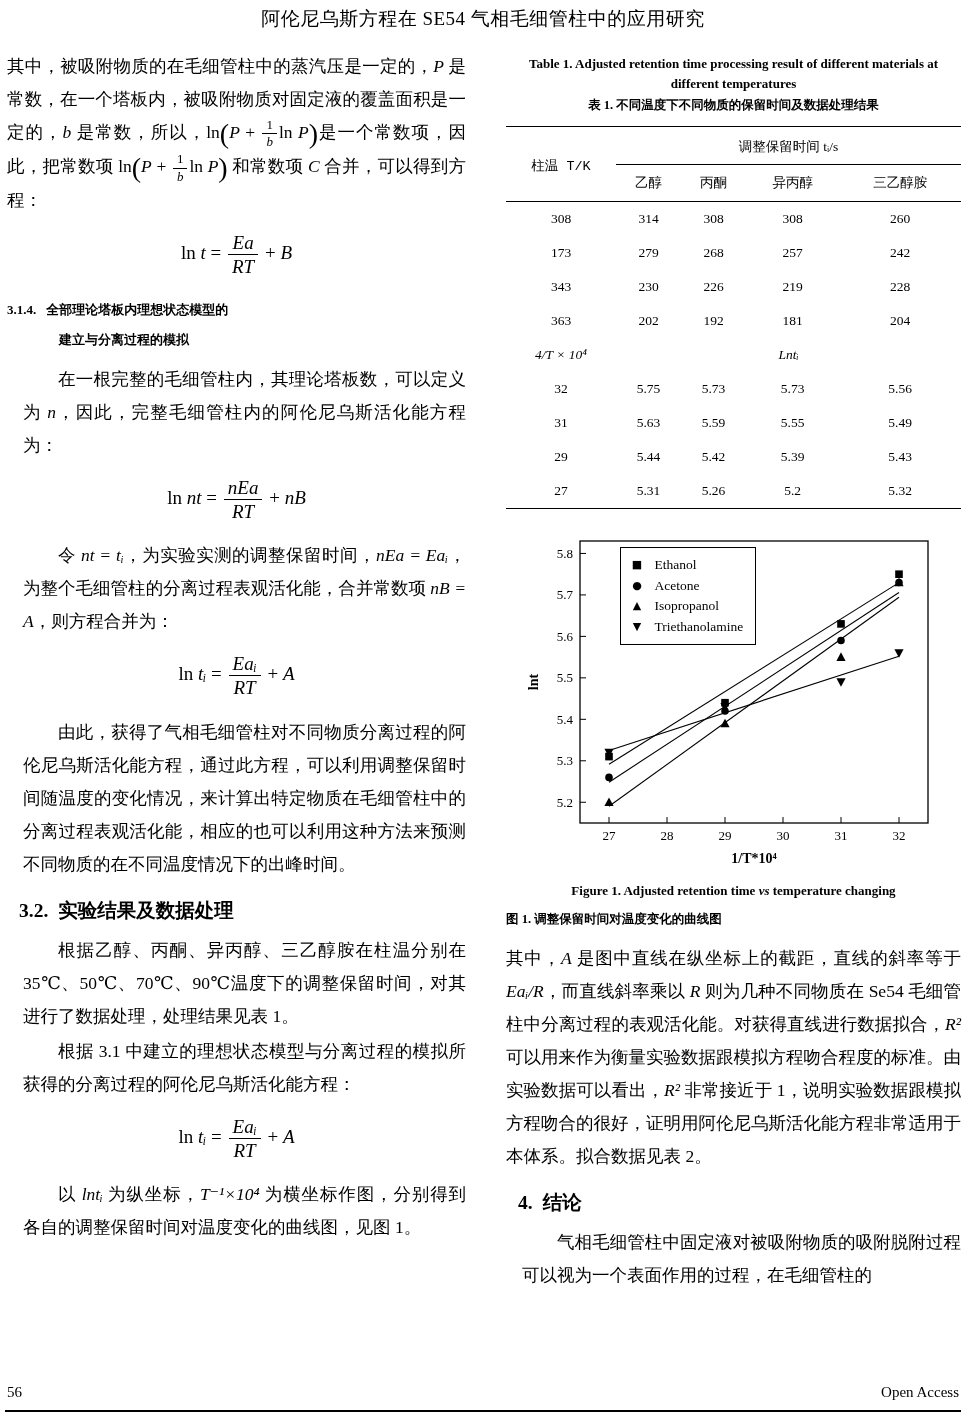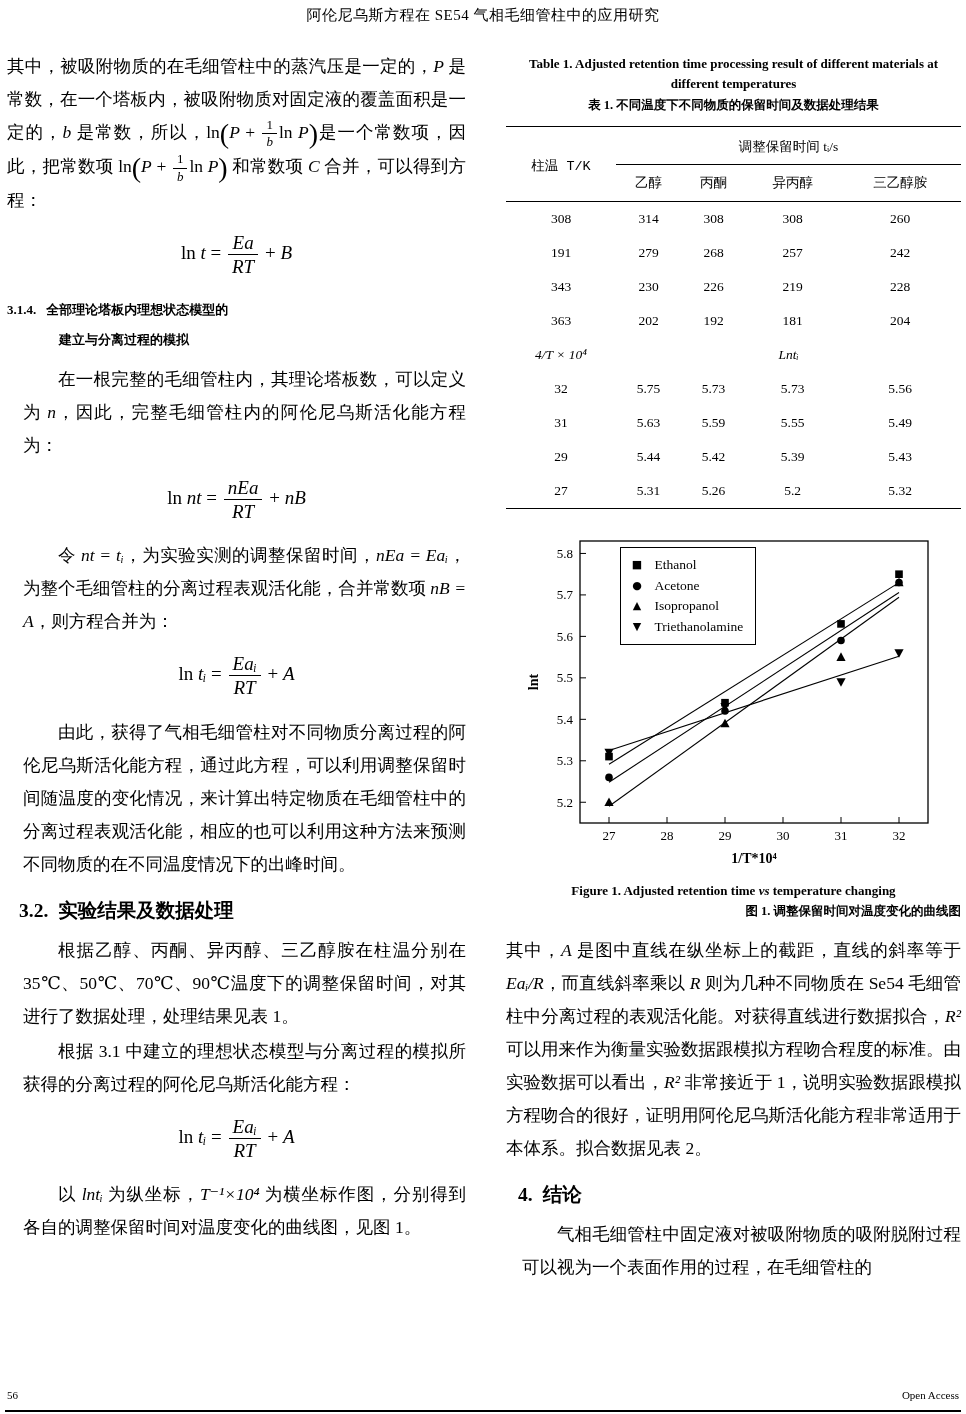--- a/index.html
+++ b/index.html
@@ -4,21 +4,21 @@
 <style>
   * { margin:0; padding:0; box-sizing:border-box; }
   html,body { background:#9a9a9a; }
   .page {
     position:relative; width:966px; height:1414px; margin:0 auto;
     background:#ffffff; color:#000; overflow:hidden;
     font-family:"Liberation Serif","DejaVu Serif",serif;
   }
   .header-title {
     position:absolute; top:6px; left:0; right:0;
-    text-align:center; font-size:15px; letter-spacing:.5px;
+    text-align:center; font-size:19px; letter-spacing:.5px;
   }
   .col { position:absolute; top:50px; }
   .col-left  { left:7px;   width:459px; }
   .col-right { left:506px; width:455px; }
 
   p.body { font-size:17.5px; line-height:33px; text-align:justify; }
   p.indent { text-indent:2em;margin-left:16px; }
   p.body + p.body { margin-top:2px; }
   .var { font-style:italic; }
 
@@ -53,24 +53,24 @@
 
   
   .figure { position:relative; width:420px; margin:18px auto 0; }
   svg .tick { font-family:"Liberation Serif","DejaVu Serif",serif; font-size:13px; }
   svg .axis-label { font-family:"Liberation Serif","DejaVu Serif",serif; font-size:14px; font-weight:bold; }
   .legend { position:absolute; left:96px; top:20px; border:1px solid #000; background:#fff;
             padding:7px 12px 7px 10px; }
   .legend-row { display:flex; align-items:center; gap:11px; line-height:20.5px; font-size:13.5px; }
   .lg-marker { width:13px; text-align:center; font-family:"DejaVu Sans",sans-serif; font-size:11px; }
   .fig-cap-en { font-size:13px; font-weight:bold; text-align:center; margin-top:12px; }
-  .fig-cap-cn { font-size:12.5px; font-weight:bold; text-align:right; margin:4px 0 14px; }
+  .fig-cap-cn { font-size:12.5px; font-weight:bold; text-align:left; margin:12px 0 14px; }
 
   .footer { position:absolute; left:7px; right:7px; bottom:13px;
-            display:flex; justify-content:space-between; font-size:11px; }
+            display:flex; justify-content:space-between; font-size:15px; }
   .bottom-rule { position:absolute; left:5px; right:5px; bottom:2px; border-top:2px solid #000; }
 </style>
 </head>
 <body>
 
 <div class="page">
 
   <div class="header-title">阿伦尼乌斯方程在 SE54 气相毛细管柱中的应用研究</div>
 
   <div class="col col-left">
@@ -142,21 +142,21 @@
           <th class="hline">三乙醇胺</th>
         </tr>
         <tr>
           <td>308</td>
           <td>314</td>
           <td>308</td>
           <td>308</td>
           <td>260</td>
         </tr>
         <tr>
-          <td>191</td>
+          <td>173</td>
           <td>279</td>
           <td>268</td>
           <td>257</td>
           <td>242</td>
         </tr>
         <tr>
           <td>343</td>
           <td>230</td>
           <td>226</td>
           <td>219</td>

